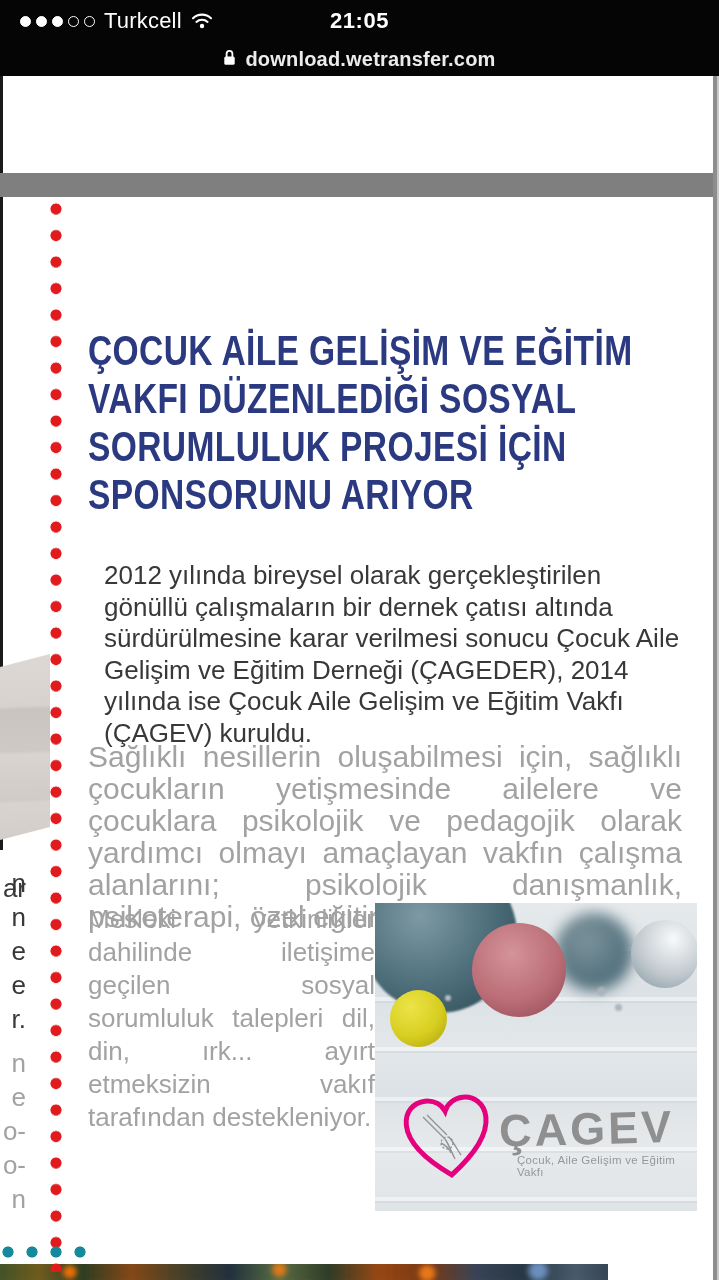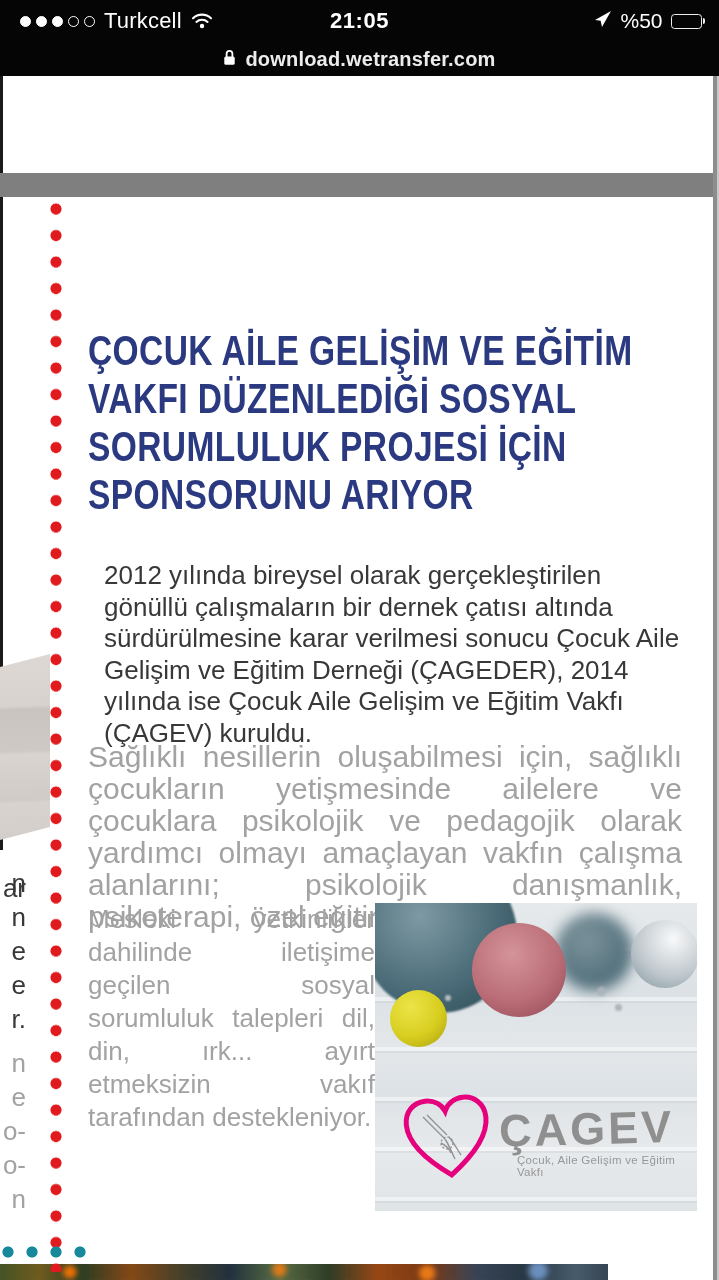--- a/index.html
+++ b/index.html
@@ -105,32 +105,20 @@
       </div>
       <span class="carrier">Turkcell</span>
       <span class="wifi">
         <svg width="22" height="16" viewBox="0 0 22 16">
           <path d="M2 5.2 A13 13 0 0 1 20 5.2" fill="none" stroke="#fff" stroke-width="2.1" stroke-linecap="round"></path>
           <path d="M5.4 8.9 A8.2 8.2 0 0 1 16.6 8.9" fill="none" stroke="#fff" stroke-width="2.1" stroke-linecap="round"></path>
           <circle cx="11" cy="13" r="2.2" fill="#fff"></circle>
         </svg>
       </span>
       <div class="time">21:05</div>
-      <div class="right-group">
-        <span>
-          <svg width="18" height="18" viewBox="0 0 18 18">
-              <polygon points="1,10 17,1 8,17 6.6,10.8" fill="#fff"></polygon>
-            </svg>
-        </span>
-        <span class="pct">%50</span>
-        <span class="battery">
-          <span class="bat-body"><span class="bat-fill"></span></span>
-            <span class="bat-cap"></span>
-        </span>
-      </div>
     </div>
     <div class="url-row">
       <span>
         <svg width="13" height="17" viewBox="0 0 13 17">
           <path d="M3.6 8 V4.8 A2.9 2.9 0 0 1 9.4 4.8 V8" fill="none" stroke="#fff" stroke-width="1.8"></path>
           <rect x="1.3" y="7.6" width="10.4" height="8.2" rx="1.6" fill="#fff"></rect>
         </svg>
       </span>
       <span class="url-text">download.wetransfer.com</span>
     </div>

